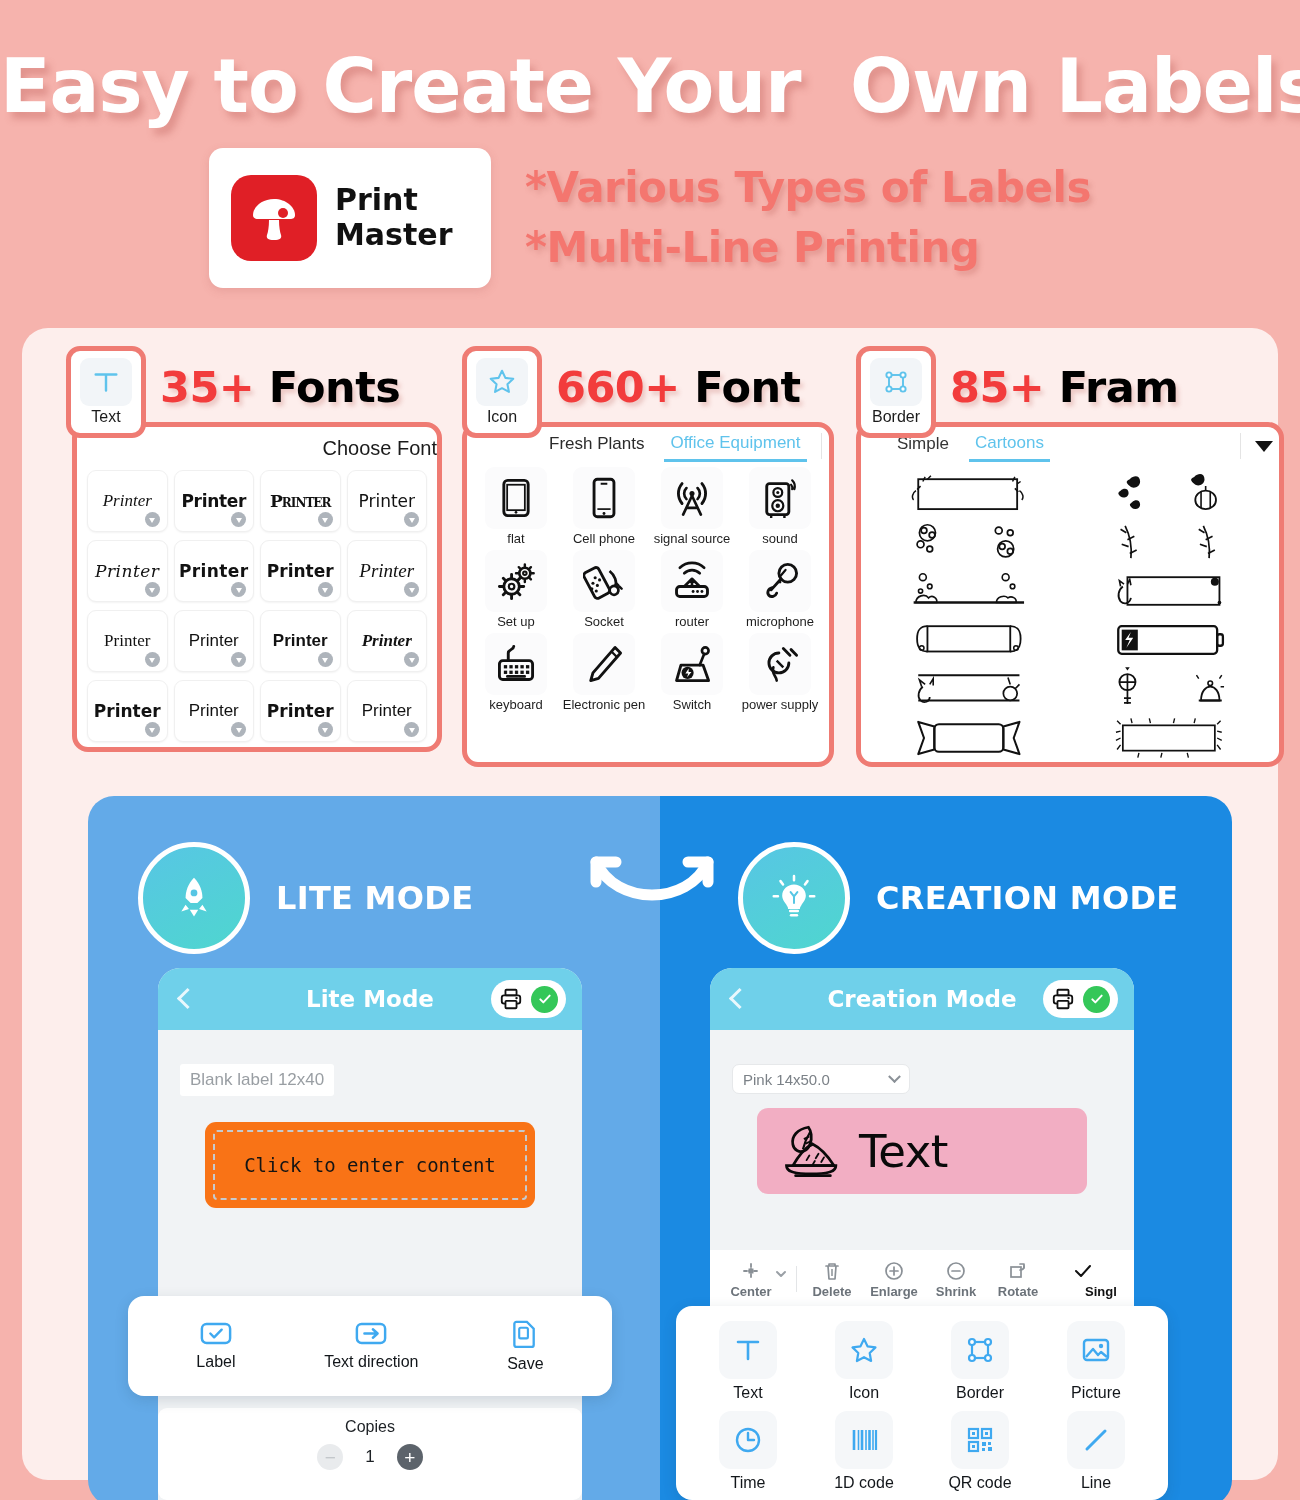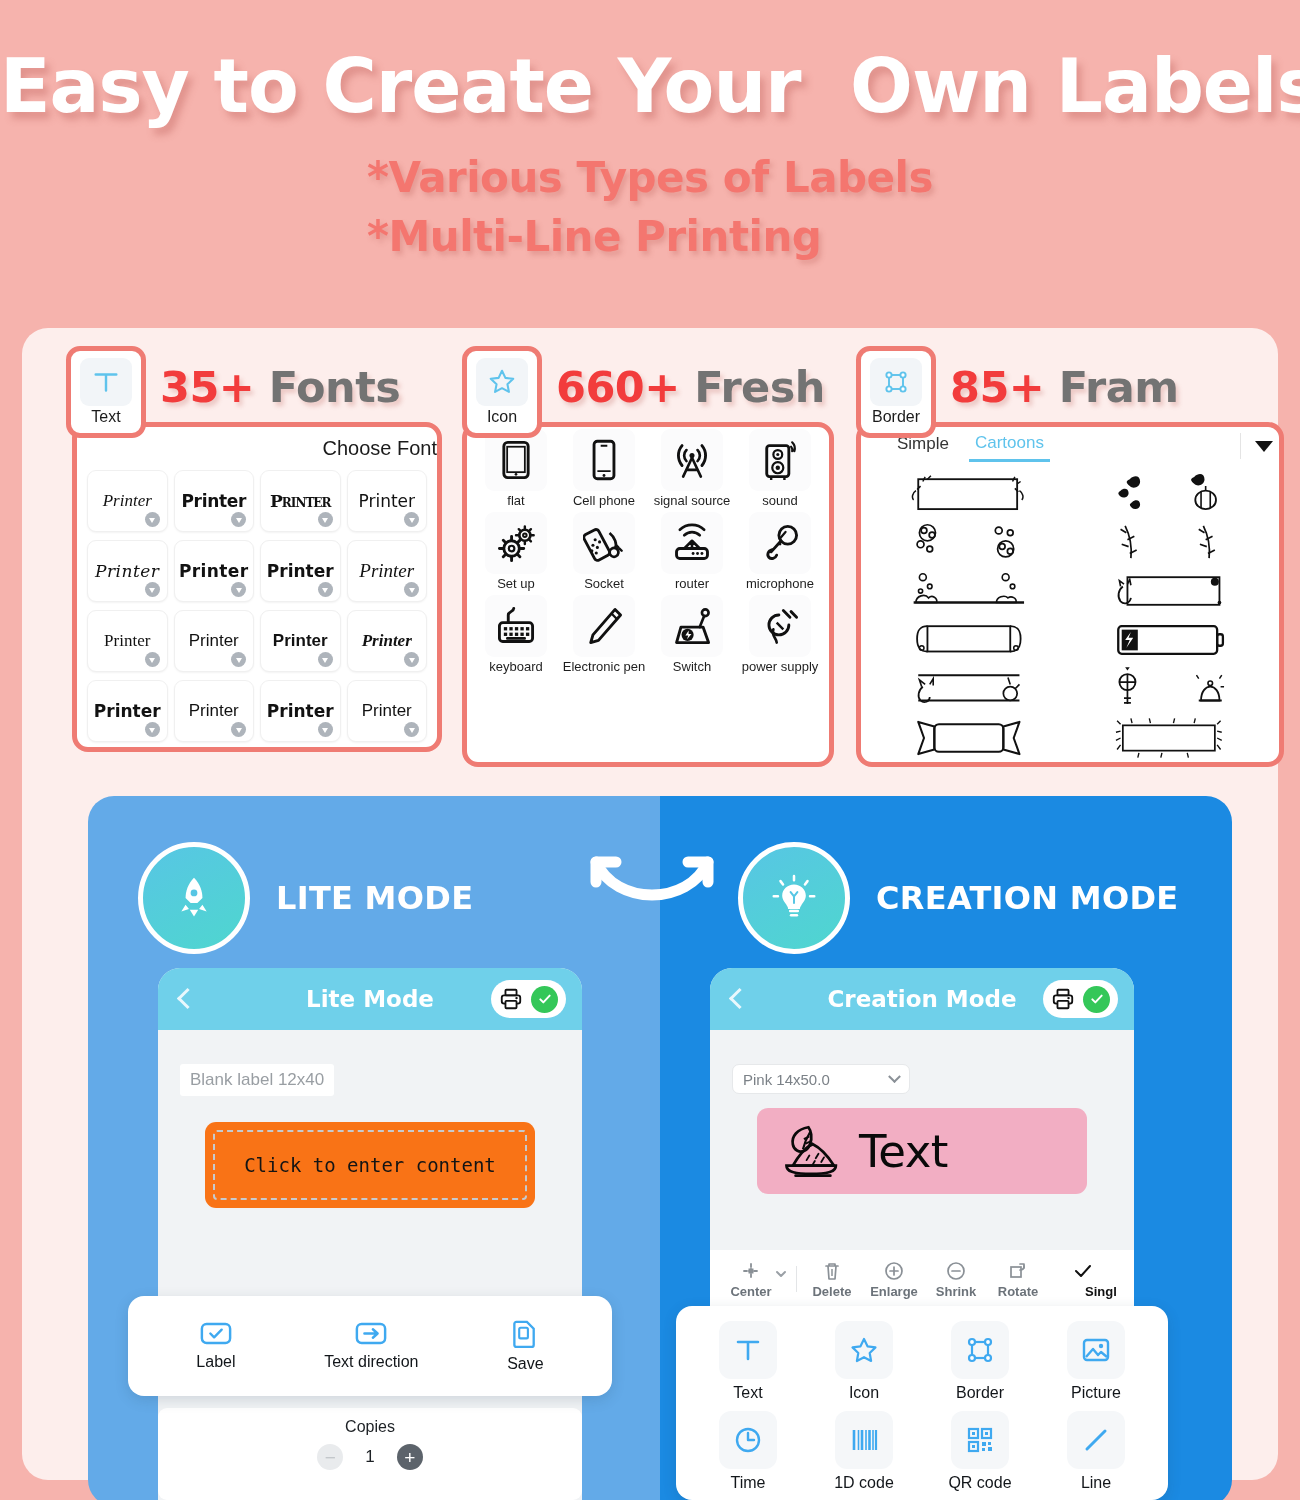--- a/index.html
+++ b/index.html
@@ -124,21 +124,21 @@
   .feat-title {
     font-family: "DejaVu Sans", sans-serif;
     font-weight: 700;
     font-size: 43px;
     padding-top: 16px;
     white-space: nowrap;
     text-shadow: 3px 4px 4px rgba(190,95,90,.26);
     letter-spacing: -.5px;
   }
   .feat-title .num { color: #f23c3c; }
-  .feat-title .word { color: #737373; }
+  .feat-title .word { color: #000000; }
 
   .panel {
     position: absolute;
     left: 6px; right: 0;
     top: 76px;
     background: #fff;
     border: 5px solid #ef7b73;
     border-radius: 16px;
     overflow: hidden;
   }
@@ -523,20 +523,33 @@
   .gtool .gl { font-size: 16px; color: #12161a; }
 
   svg { display:block; }
 </style>
 </head>
 <body>
 
 <div class="headline">Easy to Create Your  Own Labels</div>
 
 <div class="brandrow">
+  <div class="logo-card">
+    <div class="logo-sq">
+      <svg viewBox="0 0 86 86" width="86" height="86">
+        <path d="M43 24c-12 0-21 8-21 16 0 3 2 4 5 4h32c3 0 5-1 5-4 0-8-9-16-21-16z" fill="#fff"></path>
+        <circle cx="52" cy="38" r="5" fill="#e01f26"></circle>
+        <path d="M38 45h10c0 7 1 12 2 15 1 3-1 5-7 5s-8-2-7-5c1-3 2-8 2-15z" fill="#fff"></path>
+      </svg>
+    </div>
+    <div class="logo-name">
+      <div>Print</div>
+      <div>Master</div>
+    </div>
+  </div>
   <div class="taglines">
     <div>*Various Types of Labels</div>
     <div>*Multi-Line Printing</div>
   </div>
 </div>
 
 <div class="main-card">
 
   <div class="features">
 
@@ -631,24 +644,29 @@
         <div class="chip">
           <div class="chip-ico">
             <svg viewBox="0 0 32 32" width="30" height="30">
               <path d="M16 4l3.6 7.6 8.4 1-6.2 5.8 1.6 8.2L16 22.6 8.6 26.6l1.6-8.2L4 12.6l8.4-1z" fill="none" stroke="#5fc3ec" stroke-width="2.2" stroke-linejoin="round"></path>
             </svg>
           </div>
           <div class="chip-lbl">Icon</div>
         </div>
         <div class="feat-title">
           <span class="num">660+</span>
-          <span class="word">Fresh</span>
+          <span class="word">Font</span>
         </div>
       </div>
       <div class="panel">
+        <div class="tabbar" style="padding-left:76px;">
+          <div class="tab">Fresh Plants</div>
+          <div class="tab active">Office Equipment</div>
+          <div class="caret"></div>
+        </div>
         <div class="icon-grid" id="icon-grid">
             <div class="icon-cell">
               <div class="icon-box">
                 <svg viewBox="0 0 38 38" width="42" height="42">
                   <rect x="8" y="3" width="22" height="32" rx="3.5" fill="none" stroke="#111" stroke-width="2.6"></rect>
                   <rect x="11" y="7" width="16" height="23" fill="none" stroke="#111" stroke-width="1.6"></rect>
                   <circle cx="19" cy="32" r="1.2" fill="#111"></circle>
                 </svg>
               </div>
               <div class="icon-lbl">flat</div>

